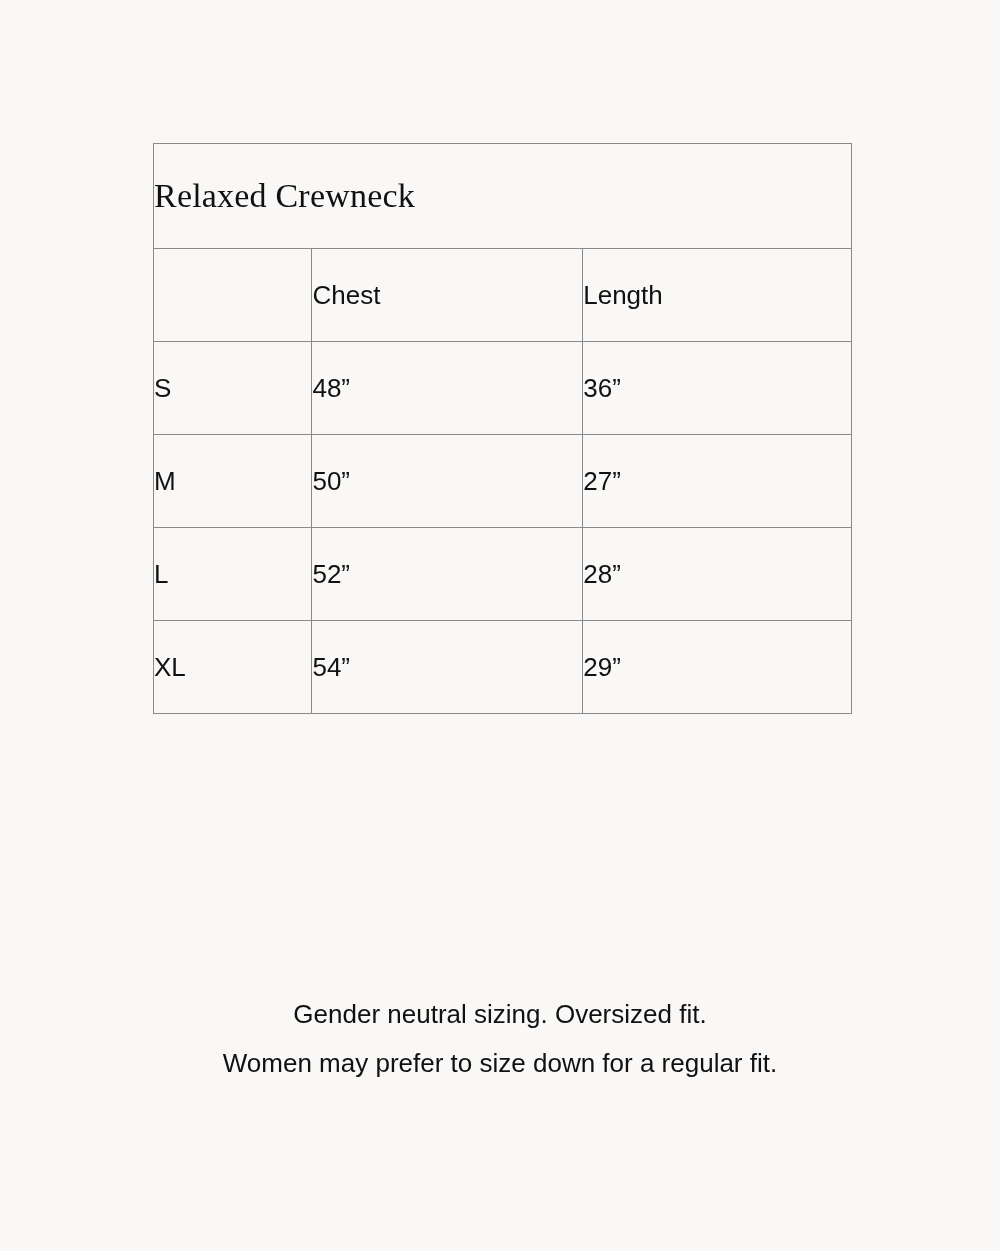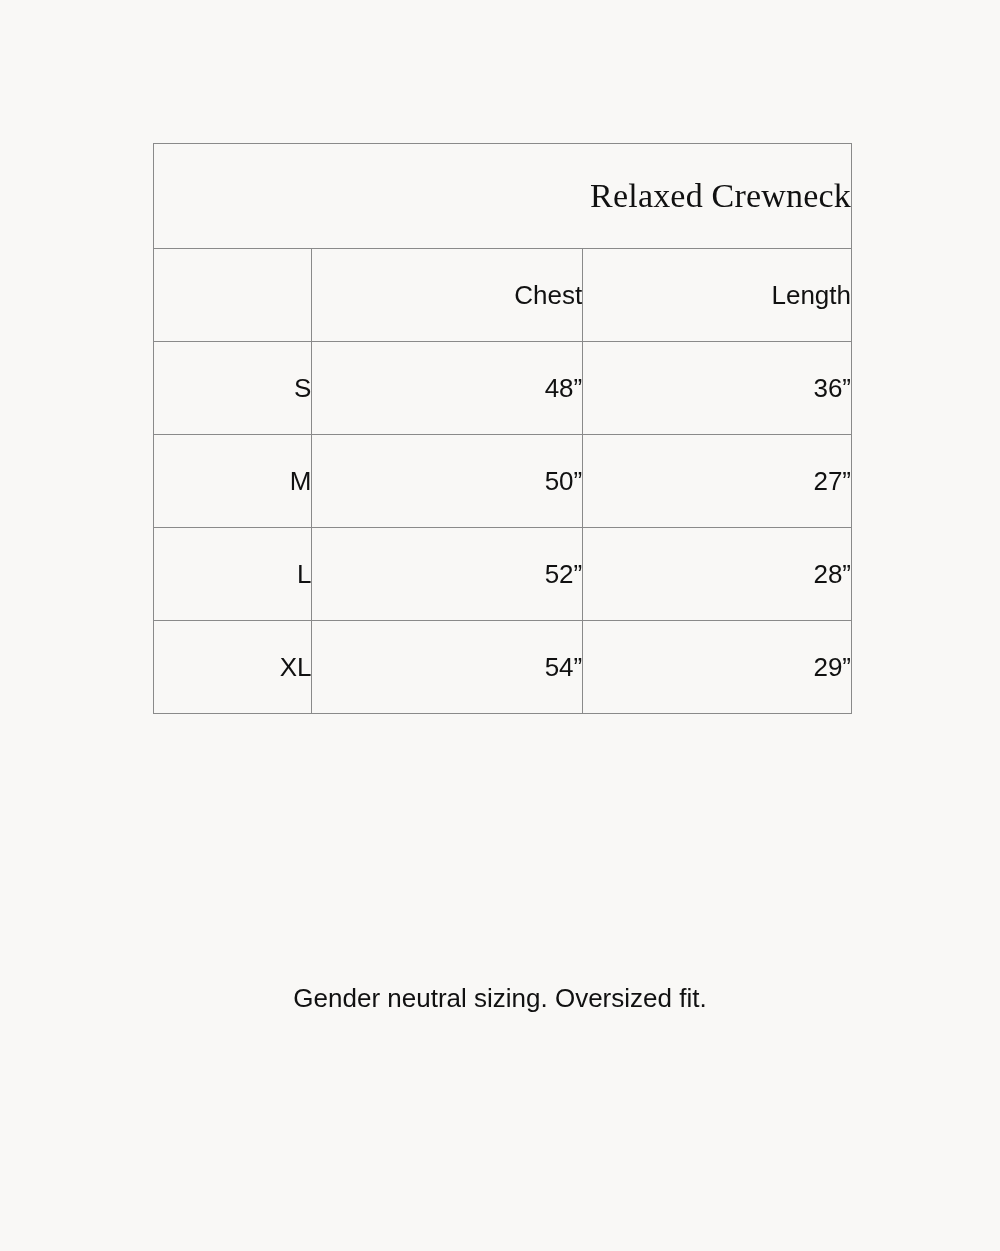--- a/index.html
+++ b/index.html
@@ -13,21 +13,21 @@
   }
   .size-table {
     position: absolute;
     left: 153px; top: 143px;
     width: 699px;
     border-collapse: collapse;
     border: 1.5px solid #222;
   }
   .size-table td, .size-table th {
     border: 1px solid #8a8a8a;
-    text-align: right;
+    text-align: left;
     padding: 0;
     font-weight: normal;
   }
   .title-cell {
     height: 104px;
     font-family: "Liberation Serif", "DejaVu Serif", serif;
     font-size: 34px;
     color: #111;
     letter-spacing: 0.2px;
   }
@@ -39,21 +39,21 @@
   .col-length { width: 268px; }
   .note {
     position: absolute;
     left: 0; width: 1000px;
     top: 982px;
     text-align: center;
     font-size: 26px;
     line-height: 33px;
     color: #111;
   }
-  .note div { margin: 0; }
+  .note div { margin: 16px; }
 </style>
 </head>
 <body>
 
 <table class="size-table">
   <colgroup>
     <col class="col-size">
     <col class="col-chest">
     <col class="col-length">
   </colgroup>
@@ -84,13 +84,14 @@
   <tr>
     <td class="row-cell size-label">XL</td>
     <td class="row-cell">54”</td>
     <td class="row-cell">29”</td>
   </tr>
 </tbody>
   </table>
 
 <div class="note">
   <div>Gender neutral sizing. Oversized fit.</div>
+  <div>Women may prefer to size down for a regular fit.</div>
 </div>
 
 </body></html>

